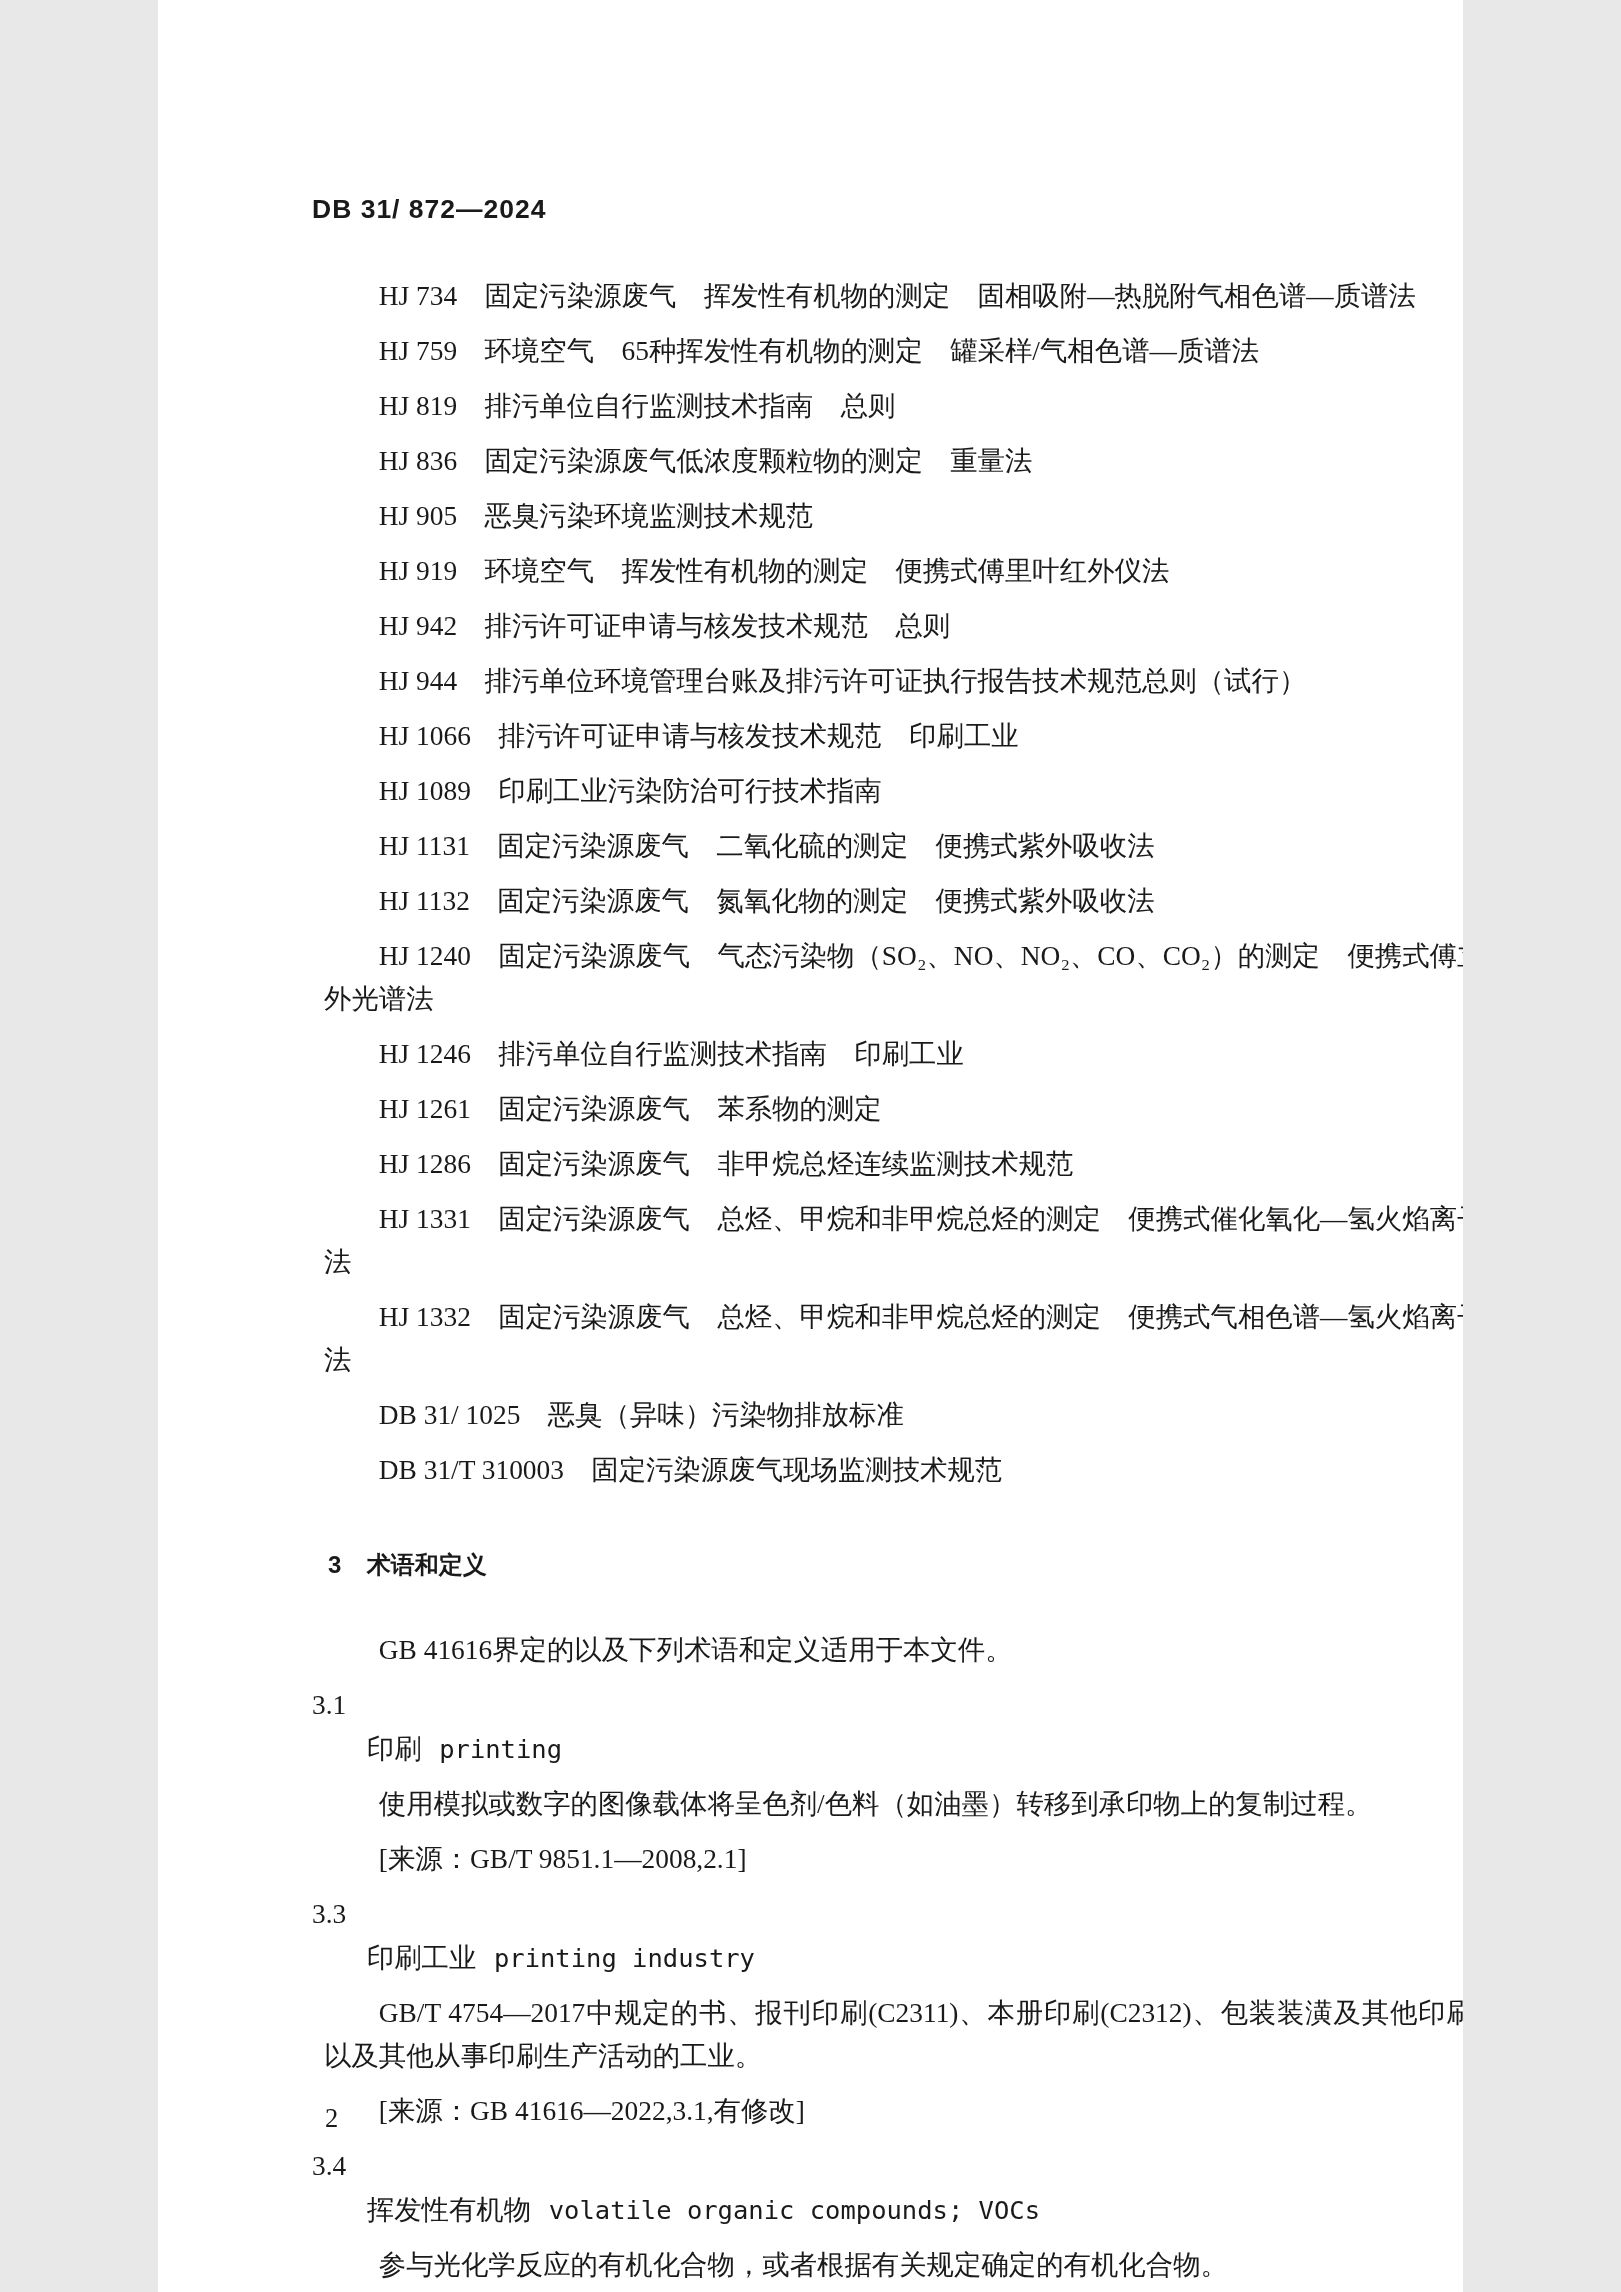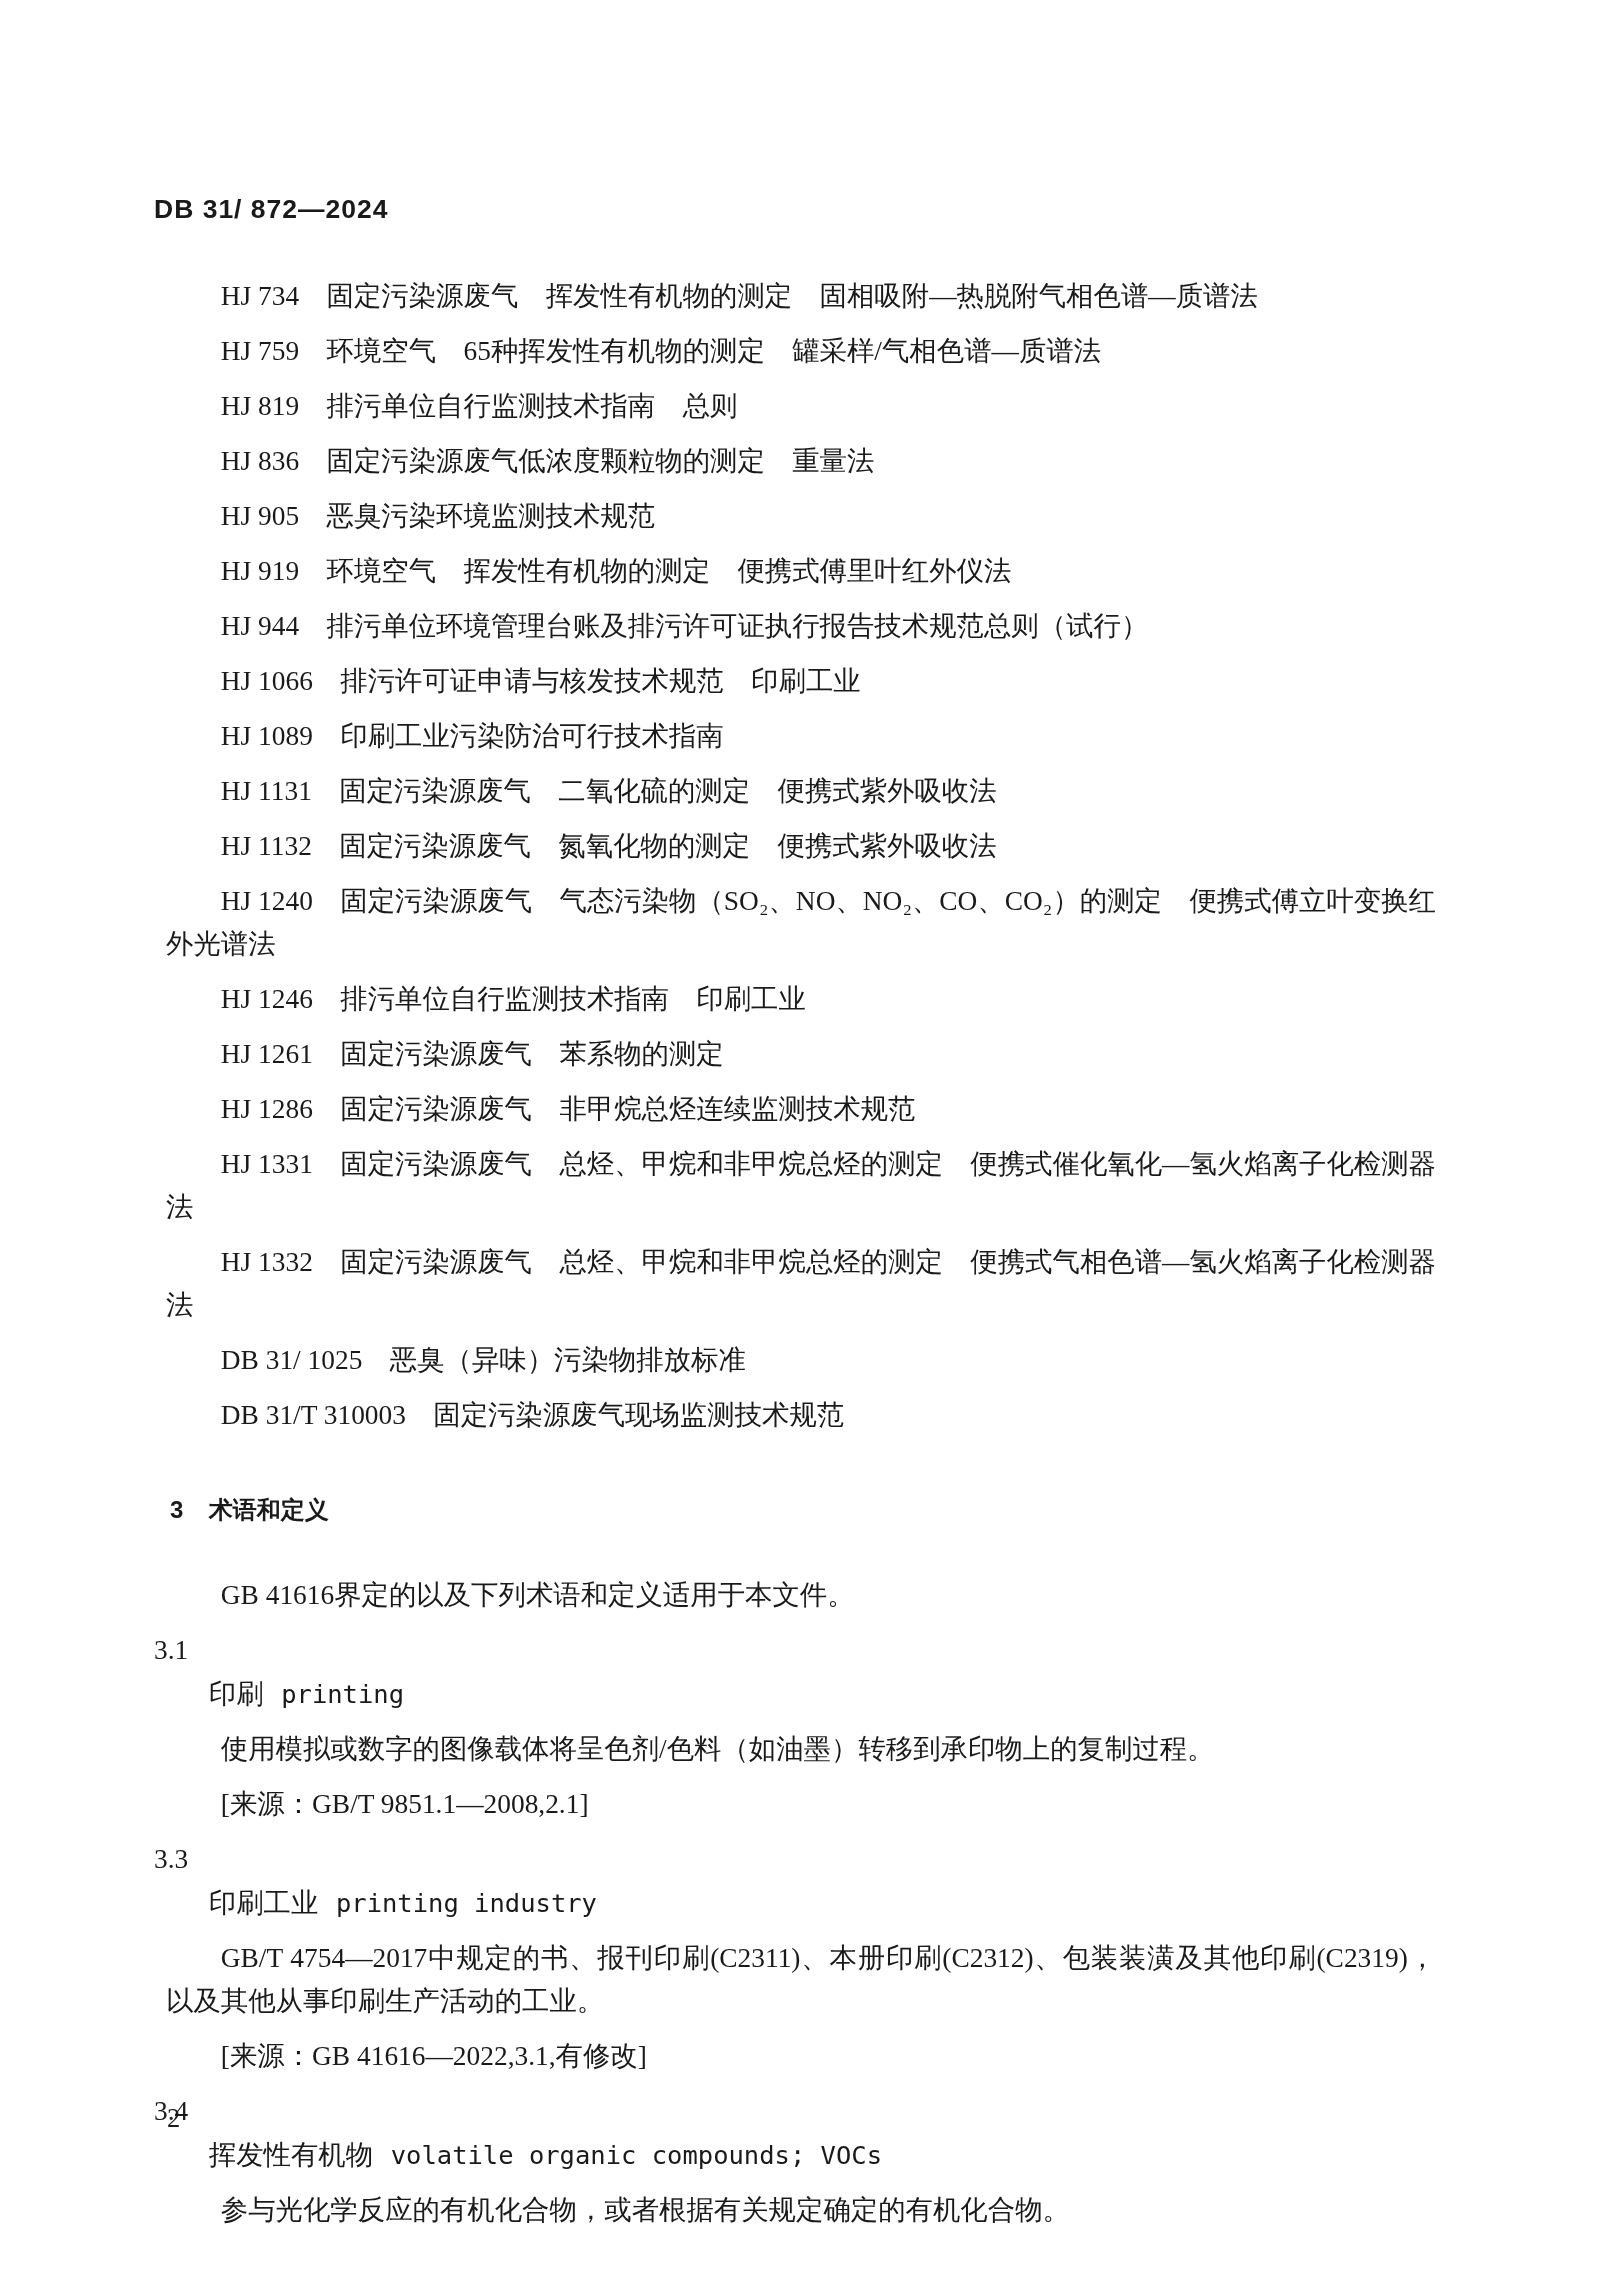--- a/index.html
+++ b/index.html
@@ -2,21 +2,21 @@
 <html><head>
 <meta charset="utf-8">
 <style>
   html, body {
     margin: 0;
     padding: 0;
     background: #e8e8e8;
   }
   .page {
     position: relative;
-    width: 1621px;
+    width: 1305px;
     height: 2293px;
     margin: 0 auto;
     background: #ffffff;
     color: #1a1a1a;
     font-family: "Liberation Serif", "DejaVu Serif", serif;
     font-size: 27.4px;
     overflow: hidden;
   }
   .doc-header {
     position: absolute;
@@ -85,20 +85,21 @@
 
   <div class="content">
 
     <section>
       <p class="para">HJ 734　固定污染源废气　挥发性有机物的测定　固相吸附—热脱附气相色谱—质谱法</p>
       <p class="para">HJ 759　环境空气　65种挥发性有机物的测定　罐采样/气相色谱—质谱法</p>
       <p class="para">HJ 819　排污单位自行监测技术指南　总则</p>
       <p class="para">HJ 836　固定污染源废气低浓度颗粒物的测定　重量法</p>
       <p class="para">HJ 905　恶臭污染环境监测技术规范</p>
       <p class="para">HJ 919　环境空气　挥发性有机物的测定　便携式傅里叶红外仪法</p>
+      <p class="para">HJ 942　排污许可证申请与核发技术规范　总则</p>
       <p class="para">HJ 944　排污单位环境管理台账及排污许可证执行报告技术规范总则（试行）</p>
       <p class="para">HJ 1066　排污许可证申请与核发技术规范　印刷工业</p>
       <p class="para">HJ 1089　印刷工业污染防治可行技术指南</p>
       <p class="para">HJ 1131　固定污染源废气　二氧化硫的测定　便携式紫外吸收法</p>
       <p class="para">HJ 1132　固定污染源废气　氮氧化物的测定　便携式紫外吸收法</p>
       <p class="para">HJ 1240　固定污染源废气　气态污染物（SO₂、NO、NO₂、CO、CO₂）的测定　便携式傅立叶变换红外光谱法</p>
       <p class="para">HJ 1246　排污单位自行监测技术指南　印刷工业</p>
       <p class="para">HJ 1261　固定污染源废气　苯系物的测定</p>
       <p class="para">HJ 1286　固定污染源废气　非甲烷总烃连续监测技术规范</p>
       <p class="para">HJ 1331　固定污染源废气　总烃、甲烷和非甲烷总烃的测定　便携式催化氧化—氢火焰离子化检测器法</p>

